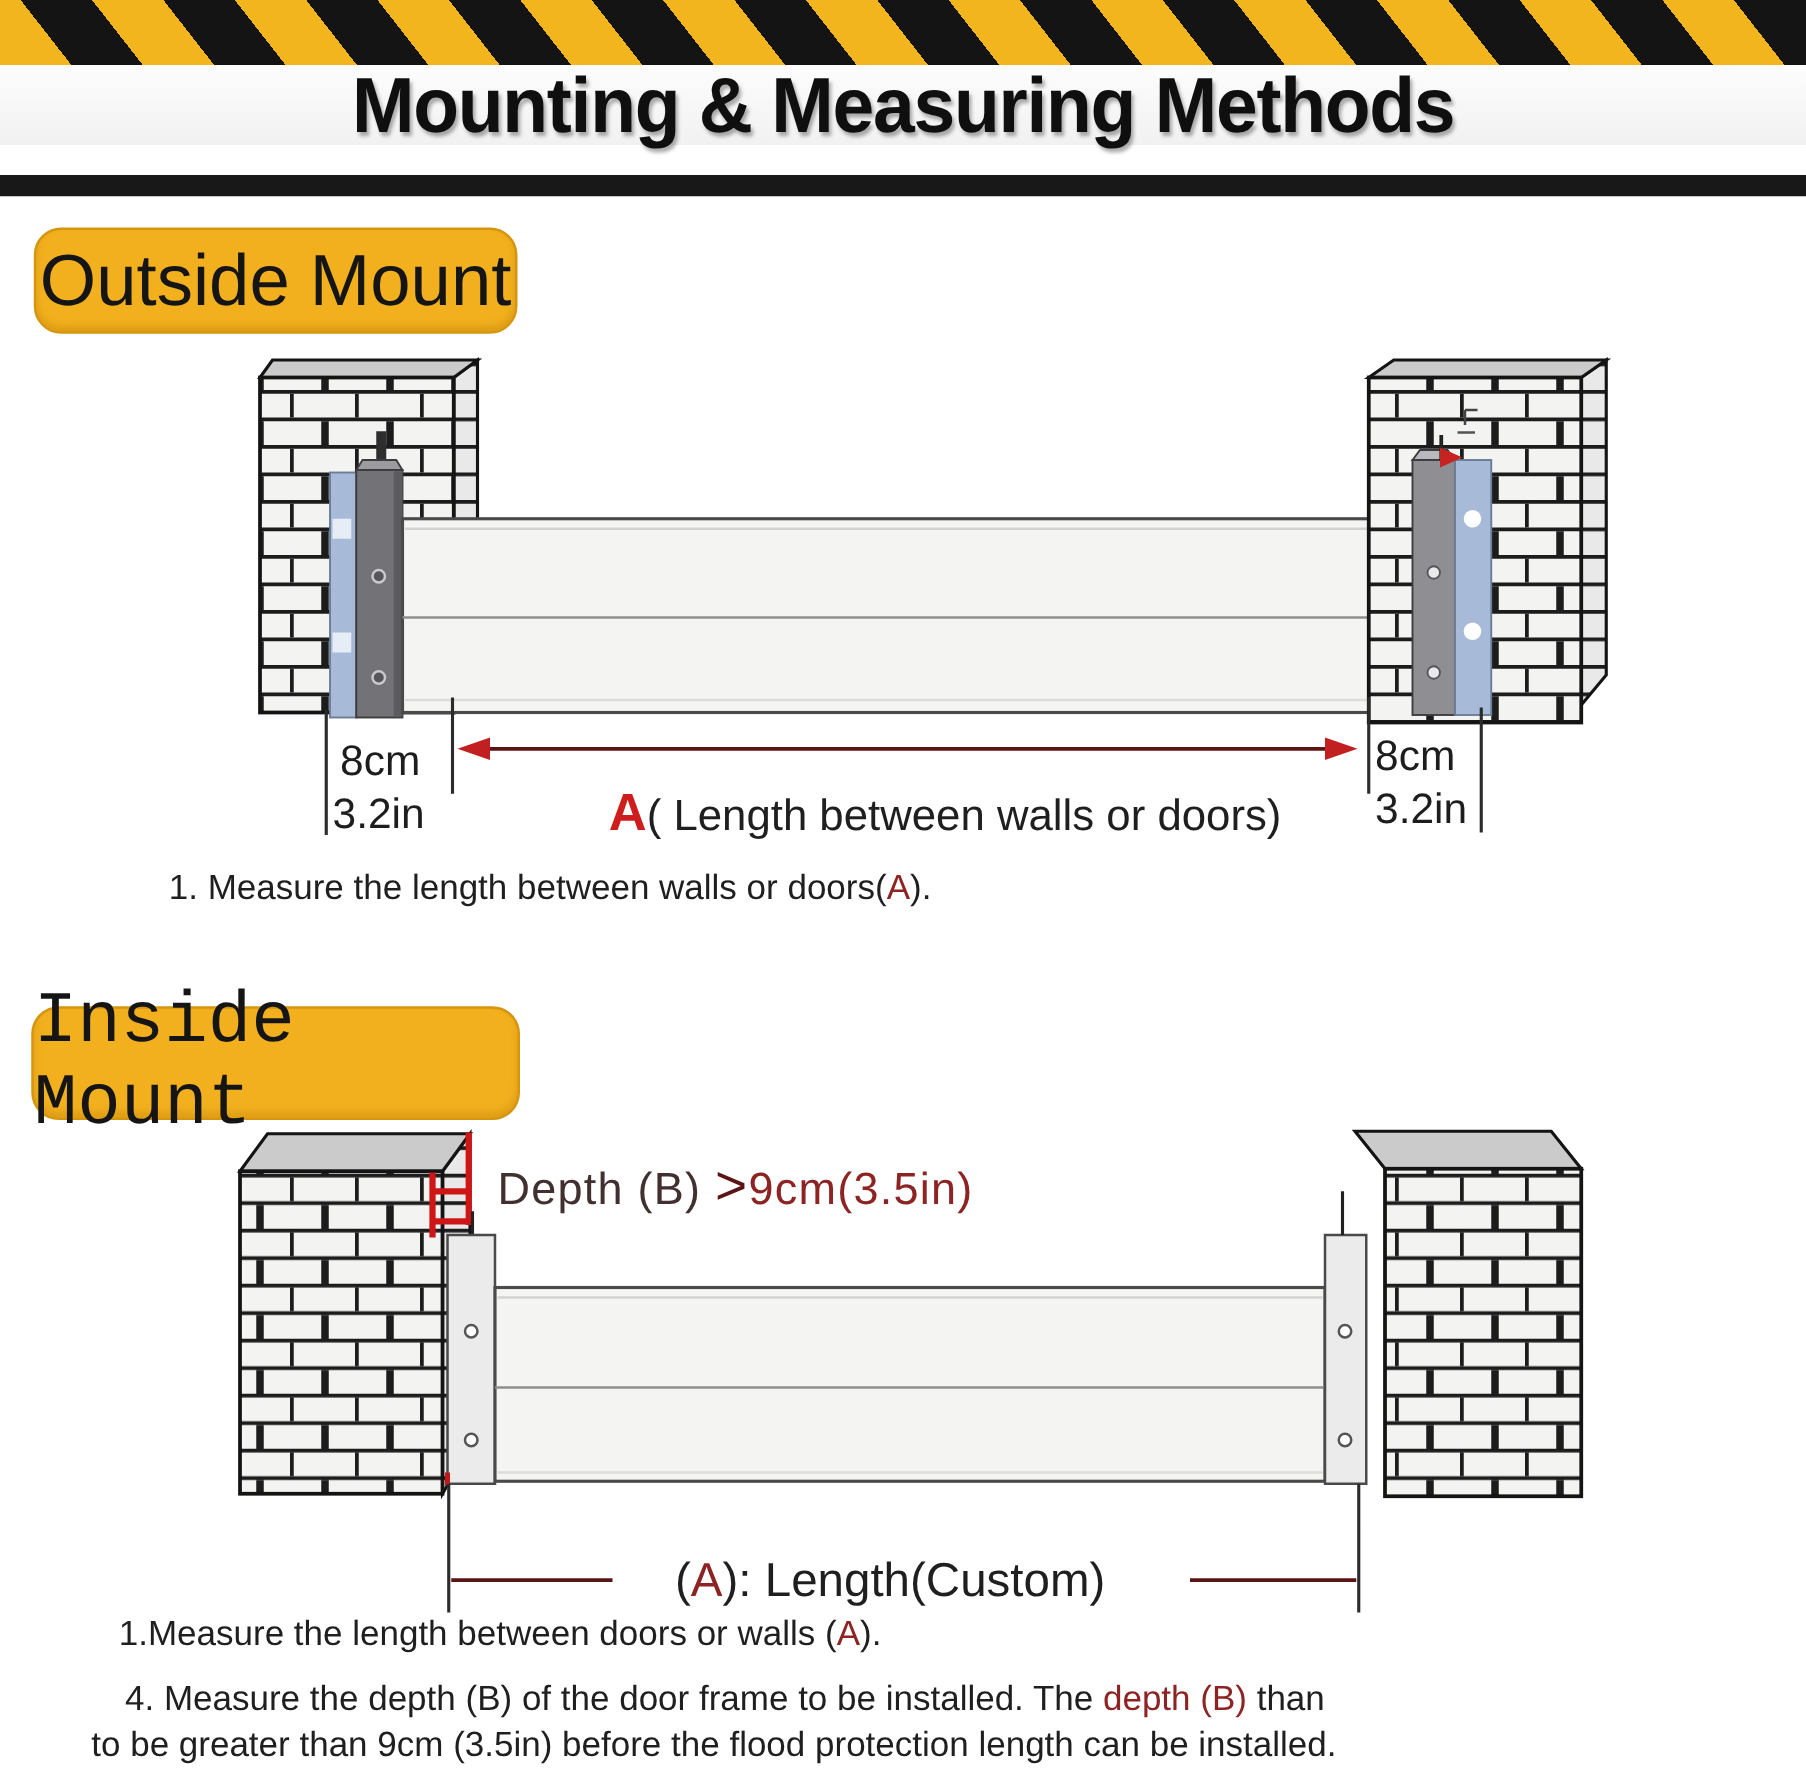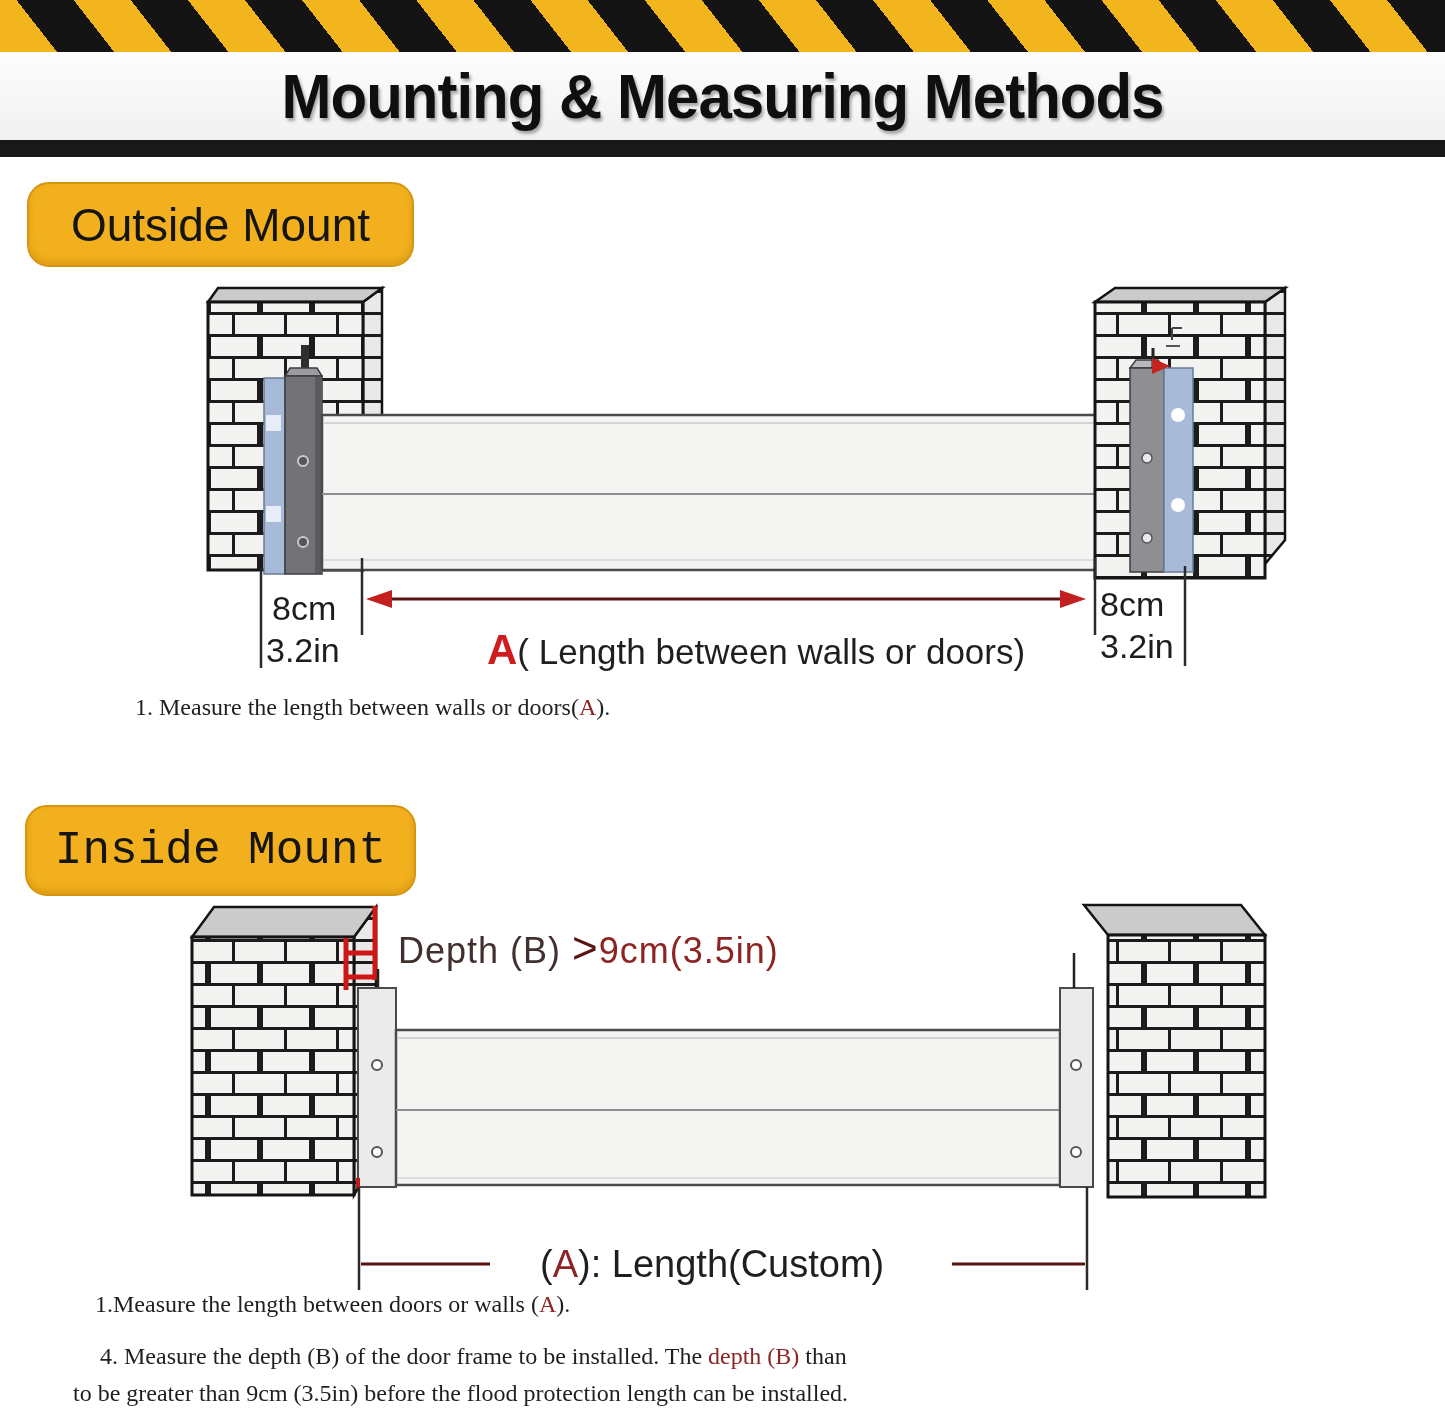--- a/index.html
+++ b/index.html
@@ -1,36 +1,36 @@
 <!DOCTYPE html>
 <html><head>
 <meta charset="utf-8">
 <style>
   html,body{margin:0;padding:0;background:#ffffff;}
   .page{position:relative;width:1445px;height:1421px;background:#ffffff;overflow:hidden;
         font-family:"Liberation Sans",sans-serif;}
   
   .hazard{position:absolute;left:0;top:0;width:1445px;height:52px;
           background:repeating-linear-gradient(52deg,#f2b51e 0 45px,#141414 45px 90px);}
-  .title-band{position:absolute;left:0;top:52px;width:1445px;height:88px;
+  .title-band{position:absolute;left:0;top:52px;width:1445px;height:64px;
               background:linear-gradient(#fdfdfd,#f1f1f1);display:flex;align-items:center;justify-content:center;}
   .title{font-size:60px;font-weight:bold;color:#0f0f0f;letter-spacing:-1px;
          text-shadow:2px 3px 3px rgba(50,50,50,.4);transform:scaleY(1.04);}
   .black-bar{position:absolute;left:0;top:140px;width:1445px;height:17px;background:#181818;}
   
   .badge{position:absolute;background:#f2b01e;border:2px solid #d6950e;border-radius:22px;
          display:flex;align-items:center;justify-content:center;
-         font-size:46px;color:#151515;box-shadow:inset 0 -4px 6px rgba(180,120,0,.35);}
+         font-size:58px;color:#151515;box-shadow:inset 0 -4px 6px rgba(180,120,0,.35);}
   .badge-outside{left:27px;top:182px;width:383px;height:81px;}
   .badge-inside{left:25px;top:805px;width:387px;height:87px;font-family:Liberation Mono, monospace;}
   
   .diagram{position:absolute;left:0;}
   svg text{font-family:"Liberation Sans",sans-serif;}
   
-  .step{position:absolute;font-size:24px;color:#1f1f1f;white-space:nowrap;font-family:Liberation Serif, serif;}
+  .step{position:absolute;font-size:28px;color:#1f1f1f;white-space:nowrap;}
   .hl{color:#8d2323;}
 </style>
 </head>
 <body>
 
 <div class="page">
 
   <div class="hazard"></div>
   <div class="title-band">
     <div class="title">Mounting &amp; Measuring Methods</div>

